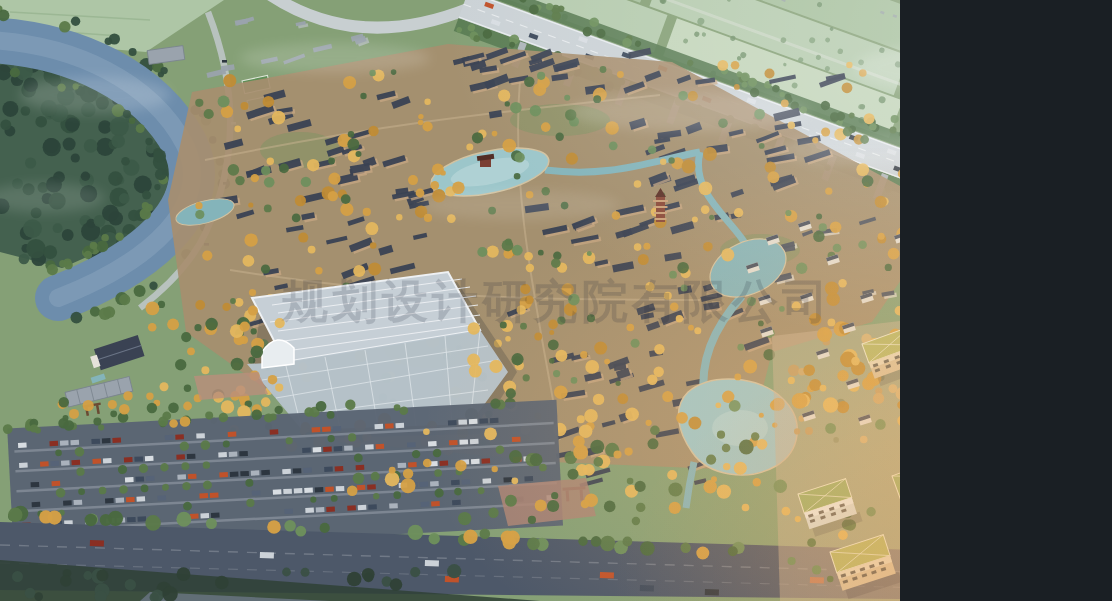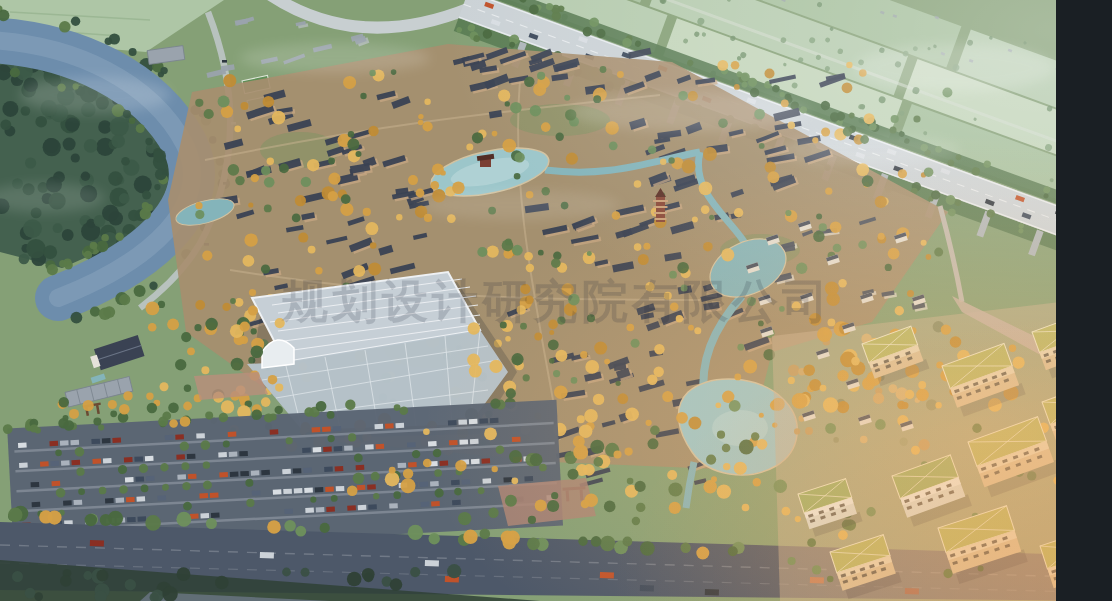--- a/index.html
+++ b/index.html
@@ -1,16 +1,16 @@
 <!DOCTYPE html>
 <html style="--c-base: #85a076; --c-field: #b5cbae; --c-fieldAlt1: #c3d5ba; --c-fieldAlt2: #a6c09d; --c-fieldLine: #8fae88; --c-fieldCorner: #aec6a6; --c-forest: #44614f; --c-forestTree: #34503f; --c-river: #6d8dac; --c-riverLight: #8fa9c2; --c-roadLight: #cbd2d6; --c-roadEdge: #e9edef; --c-pier: #aeb6ba; --c-bankRoad: #b8c2be; --c-villageGround: #a78e6f; --c-villageGreen: #7d9464; --c-pathTan: #c9b491; --c-roof: #3a4253; --c-roofLight: #9aa3ad; --c-wall: #c9a884; --c-villaWall: #e2ddd2; --c-gold1: #d5a045; --c-gold2: #e4b75e; --c-gold3: #c08c35; --c-green1: #5b7a49; --c-green2: #49693f; --c-green3: #6d8f5c; --c-teal: #84b4ba; --c-tealLight: #9cc6ca; --c-shore: #d2c2a0; --c-ghGlass: #c6cfd6; --c-ghGlassLow: #b7c4cc; --c-ghFrame: #eef1f4; --c-plaza: #b98f7c; --c-plaza2: #ac8576; --c-asphalt: #5a6472; --c-aisle: #8b94a0; --c-avenue: #4d5869; --c-campusGround: #c9b294; --c-campusWall: #e9dcc0; --c-campusFacade: #d9c29c; --c-campusRoof: #b7b868; --c-campusRoofLine: #ece7cb; --c-windowDark: #55524a; --c-whiteWall: #eef0ea; --c-greenRoof: #9ab06a; --c-pinkRoad: #c7b3a4; --c-pagoda: #8a4a3a; --c-gate: #6b4a33; --c-glowWarm: #ffc27d; --c-glowDeep: #ff9a45; --c-mist: #ffffff; --c-darkTrees: #2f4136;"><head>
 <meta charset="utf-8">
 <style>
   html,body{margin:0;padding:0;background:#1a1f24;font-family:"DejaVu Sans","Liberation Sans",sans-serif;}
-  .stage{position:relative;width:1056px;height:601px;overflow:hidden;background:#85a076;}
+  .stage{position:relative;width:900px;height:601px;overflow:hidden;background:#85a076;}
   .stage svg{position:absolute;left:0;top:0;width:1112px;height:601px;display:block;}
   .watermark{
     position:absolute;left:282px;top:278px;width:580px;
     font-size:46px;font-weight:700;letter-spacing:4px;line-height:1;
     color:rgba(30,36,52,0.17);white-space:nowrap;pointer-events:none;
     font-family:"DejaVu Sans",sans-serif;
   }
 </style>
 </head>
 <body>

